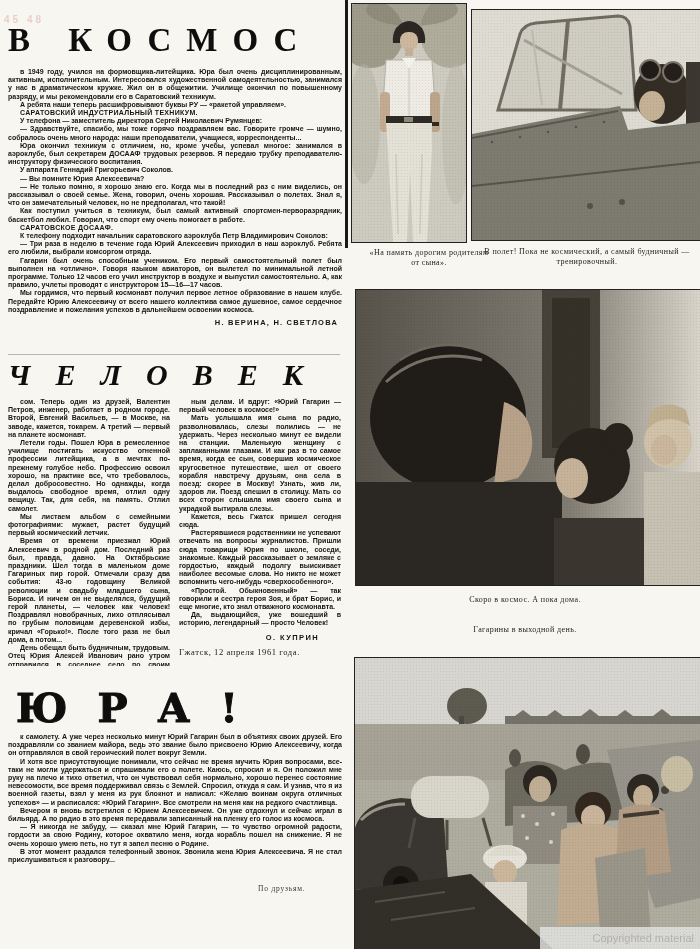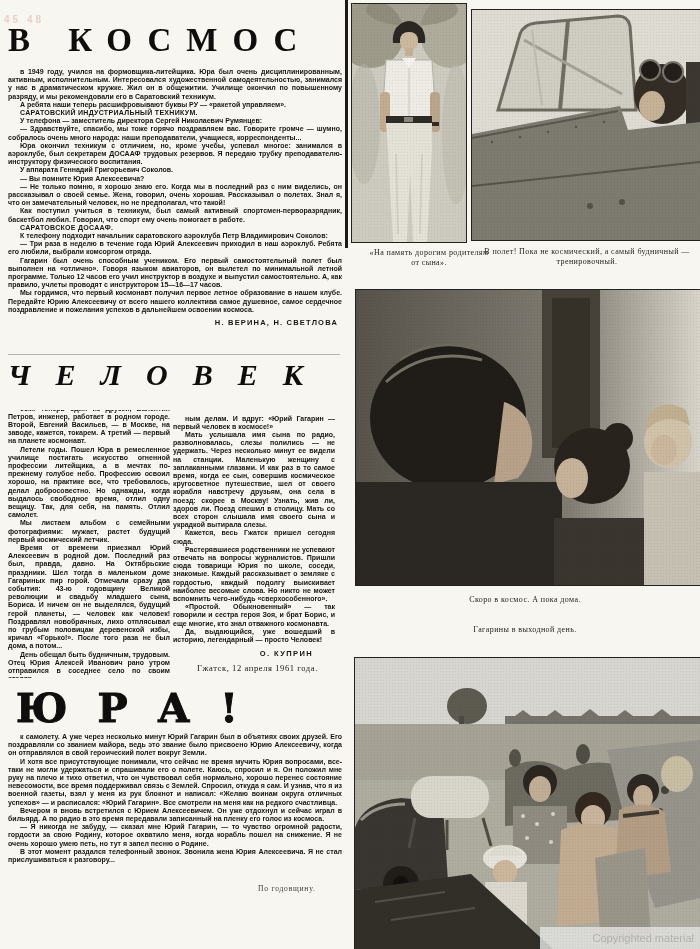--- a/index.html
+++ b/index.html
@@ -13,24 +13,24 @@
   #t3{left:16px;top:684px;font-size:40px;letter-spacing:30px;font-family:"DejaVu Serif",serif;text-align:right;
       -webkit-text-stroke:1px #0f0e0c;}
   
   .bodytxt{font:700 7px/8.2px "Liberation Sans",sans-serif;text-align:justify;color:#171512;}
   .bodytxt p{margin:0;text-indent:12px;}
   .subhead{letter-spacing:.3px;}
   #a1{left:8px;top:68px;width:334px;height:286px;overflow:hidden;}
   .sig{margin-top:5px;text-align:right;letter-spacing:1.2px;font-size:7.5px;padding-right:4px;}
   .rule-h{left:8px;top:354px;width:332px;height:1px;background:#b9b5ac;}
   
-  #cols{left:8px;top:410px;width:334px;height:268px;overflow:hidden;display:flex;gap:3px;align-items:center;}
+  #cols{left:8px;top:398px;width:334px;height:268px;overflow:hidden;display:flex;gap:9px;}
   #cols .col{width:162px;}
   .byline{margin-top:6px;text-align:right;padding-right:22px;letter-spacing:1.4px;font-size:7.5px;}
-  .dateline{margin-top:5px;margin-left:24px;font:400 8.5px/10px "Liberation Serif",serif;
+  .dateline{margin-top:5px;margin-left:0;font:400 8.5px/10px "Liberation Serif",serif;
             letter-spacing:.6px;text-indent:0;}
   #a3{left:8px;top:733px;width:334px;height:150px;overflow:hidden;}
   .footer-note{left:258px;top:884px;font:400 7.5px/9px "Liberation Serif",serif;
                letter-spacing:.8px;color:#3a3832;}
   
   .pressmark{left:4px;top:14px;font:700 10px "Liberation Sans",sans-serif;color:#dba8a4;
              opacity:.5;letter-spacing:3px;}
   
   .rule-v{left:345px;top:0;width:3px;height:248px;background:#1c1a17;}
   .photo{background:#c9c6bd;outline:1px solid #242220;}
@@ -108,21 +108,21 @@
   <div class="abs headline" id="t3">ЮРА!</div>
 
   <div class="abs bodytxt" id="a3">
     <p>к самолету. А уже через несколько минут Юрий Гагарин был в объятиях своих друзей. Его поздравляли со званием майора, ведь это звание было присвоено Юрию Алексеевичу, когда он отправлялся в свой героический полет вокруг Земли.</p>
     <p>И хотя все присутствующие понимали, что сейчас не время мучить Юрия вопросами, все-таки не могли удержаться и спрашивали его о полете. Каюсь, спросил и я. Он положил мне руку на плечо и тихо ответил, что он чувствовал себя нормально, хорошо перенес состояние невесомости, все время поддерживал связь с Землей. Спросил, откуда я сам. И узнав, что я из военной газеты, взял у меня из рук блокнот и написал: «Желаю воинам округа отличных успехов» — и расписался: «Юрий Гагарин». Все смотрели на меня как на редкого счастливца.</p>
     <p>Вечером я вновь встретился с Юрием Алексеевичем. Он уже отдохнул и сейчас играл в бильярд. А по радио в это время передавали записанный на пленку его голос из космоса.</p>
     <p>— Я никогда не забуду, — сказал мне Юрий Гагарин, — то чувство огромной радости, гордости за свою Родину, которое охватило меня, когда корабль пошел на снижение. Я не очень хорошо умею петь, но тут я запел песню о Родине.</p>
     <p>В этот момент раздался телефонный звонок. Звонила жена Юрия Алексеевича. Я не стал прислушиваться к разговору...</p>
   </div>
 
-  <div class="abs footer-note">По годовщину.</div>
+  <div class="abs footer-note">По друзьям.</div>
 
   <div class="abs rule-v"></div>
 
   <figure class="abs photo" id="ph1" style="margin:0">
     <svg viewBox="0 0 114 238">
       <rect width="114" height="238" fill="#cdcabf"></rect>
       <ellipse cx="18" cy="30" rx="34" ry="34" fill="#8f8b7a" opacity=".75"></ellipse>
       <ellipse cx="98" cy="28" rx="30" ry="36" fill="#9c9886" opacity=".6"></ellipse>
       <ellipse cx="60" cy="6" rx="46" ry="16" fill="#84806f" opacity=".55"></ellipse>
       <ellipse cx="12" cy="120" rx="16" ry="60" fill="#b4b1a4" opacity=".5"></ellipse>

